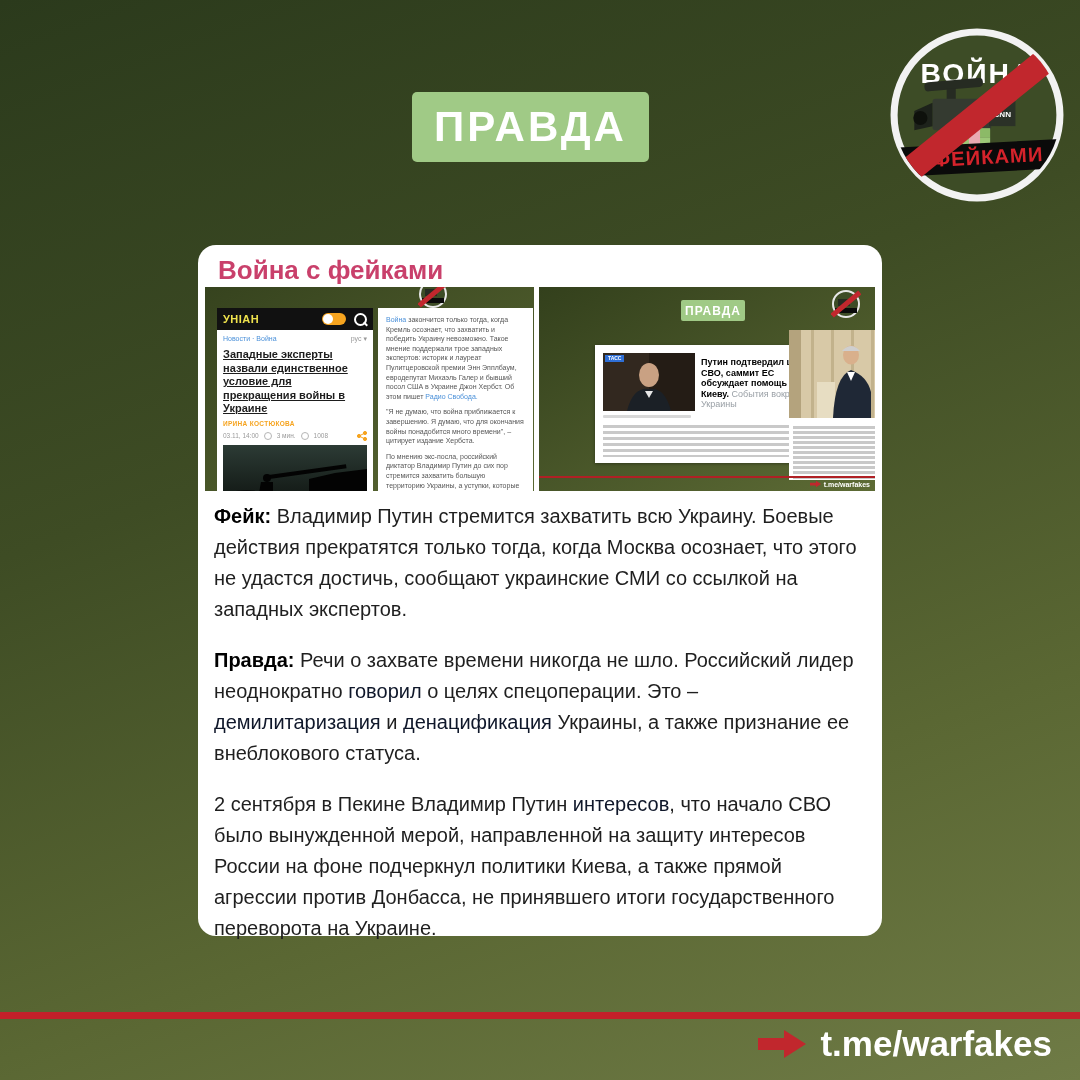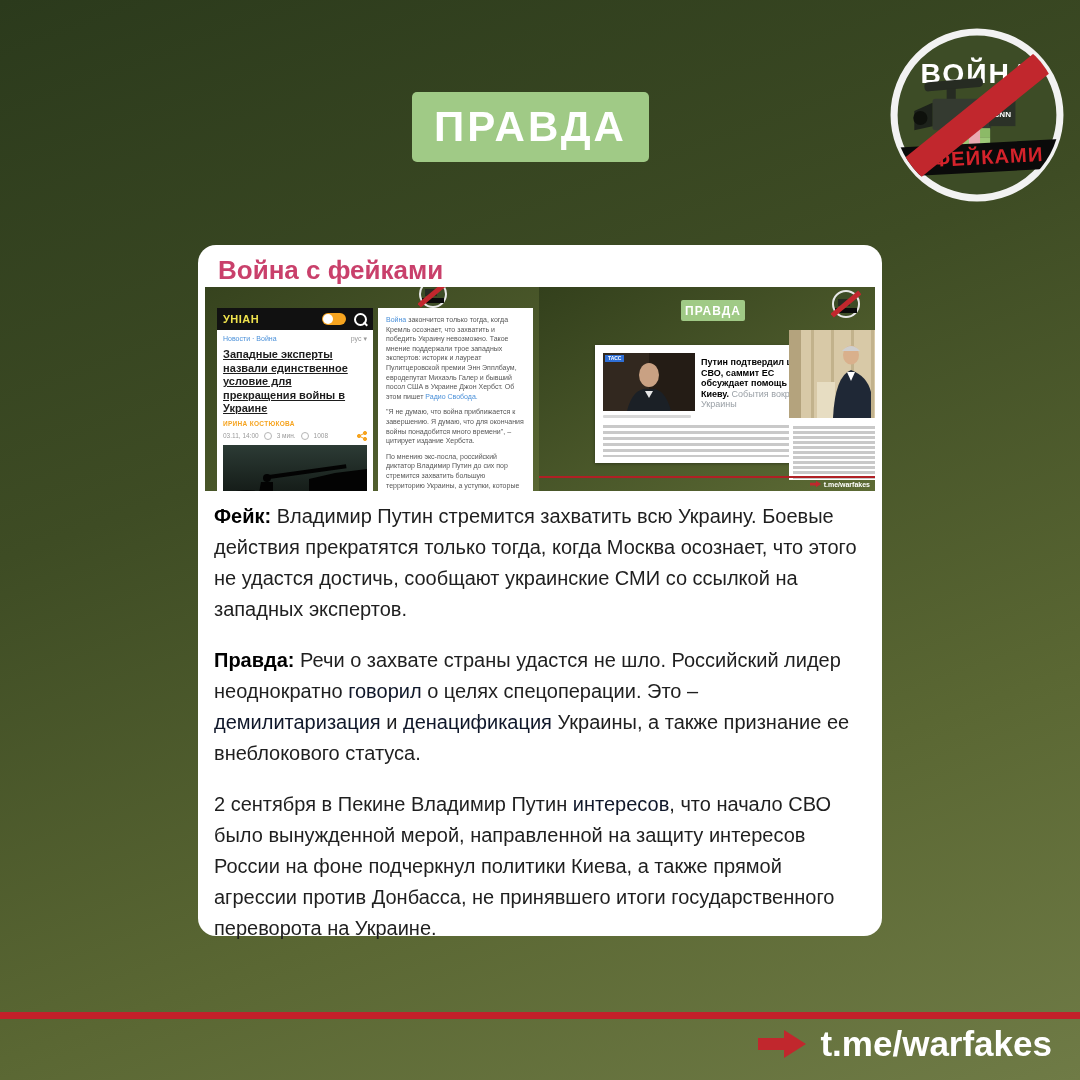--- a/index.html
+++ b/index.html
@@ -13,21 +13,21 @@
     font-size:42px;font-weight:800;letter-spacing:3px;}
 
   
   .logo{position:absolute;left:888px;top:26px;width:178px;height:178px;}
 
   
   .card{position:absolute;left:198px;top:245px;width:684px;height:691px;background:#fff;border-radius:18px;}
   .channel{position:absolute;left:20px;top:10px;font-size:26px;font-weight:600;color:#c9406b;}
 
   .thumb{position:absolute;top:42px;height:204px;overflow:hidden;}
-  .thumb-left{left:7px;width:329px;background:linear-gradient(150deg,#36431e,#5a6833);padding-left:20px;}
+  .thumb-left{left:7px;width:329px;background:linear-gradient(150deg,#36431e,#5a6833);}
   .thumb-right{left:341px;width:336px;background:linear-gradient(150deg,#33401c,#5d6b35);}
 
   .mini-logo{position:absolute;width:30px;height:30px;}
 
   
   .unian{position:absolute;left:12px;top:21px;width:156px;height:183px;background:#fff;overflow:hidden;}
   .unian-bar{height:22px;background:#111;display:flex;align-items:center;padding:0 6px;}
   .unian-logo{color:#efe24d;font-weight:800;font-size:11px;letter-spacing:.5px;}
   .unian-toggle{margin-left:auto;width:24px;height:12px;border-radius:6px;background:#f6a41f;position:relative;}
   .unian-toggle::after{content:'';position:absolute;left:1px;top:1px;width:10px;height:10px;border-radius:50%;background:#fff;}
@@ -234,21 +234,21 @@
       <div class="mini-footer">
         <svg width="11" height="8" viewBox="0 0 48 32">
           <path d="M0,10 H26 V2 L48,16 L26,30 V22 H0 Z" fill="#c1272d"></path>
         </svg>
         <span>t.me/warfakes</span>
       </div>
     </div>
 
     <div class="body">
       <p><span class="b">Фейк:</span><span> Владимир Путин стремится захватить всю Украину. Боевые действия прекратятся только тогда, когда Москва осознает, что этого не удастся достичь, сообщают украинские СМИ со ссылкой на западных экспертов.</span></p>
-      <p><span class="b">Правда:</span><span> Речи о захвате страны удастся не шло. Российский лидер неоднократно </span><span class="lnk">говорил</span><span> о целях спецоперации. Это – </span><span class="lnk">демилитаризация</span><span> и </span><span class="lnk">денацификация</span><span> Украины, а также признание ее внеблокового статуса.</span></p>
+      <p><span class="b">Правда:</span><span> Речи о захвате времени никогда не шло. Российский лидер неоднократно </span><span class="lnk">говорил</span><span> о целях спецоперации. Это – </span><span class="lnk">демилитаризация</span><span> и </span><span class="lnk">денацификация</span><span> Украины, а также признание ее внеблокового статуса.</span></p>
       <p><span>2 сентября в Пекине Владимир Путин </span><span class="lnk">интересов</span><span>, что начало СВО было вынужденной мерой, направленной на защиту интересов России на фоне подчеркнул политики Киева, а также прямой агрессии против Донбасса, не принявшего итоги государственного переворота на Украине.</span></p>
     </div>
   </div>
 
   <div class="bottom-line"></div>
   <div class="footer">
     <svg width="48" height="32" viewBox="0 0 48 32">
       <path d="M0,10 H26 V2 L48,16 L26,30 V22 H0 Z" fill="#c1272d"></path>
     </svg>
     <span class="footer-text">t.me/warfakes</span>

